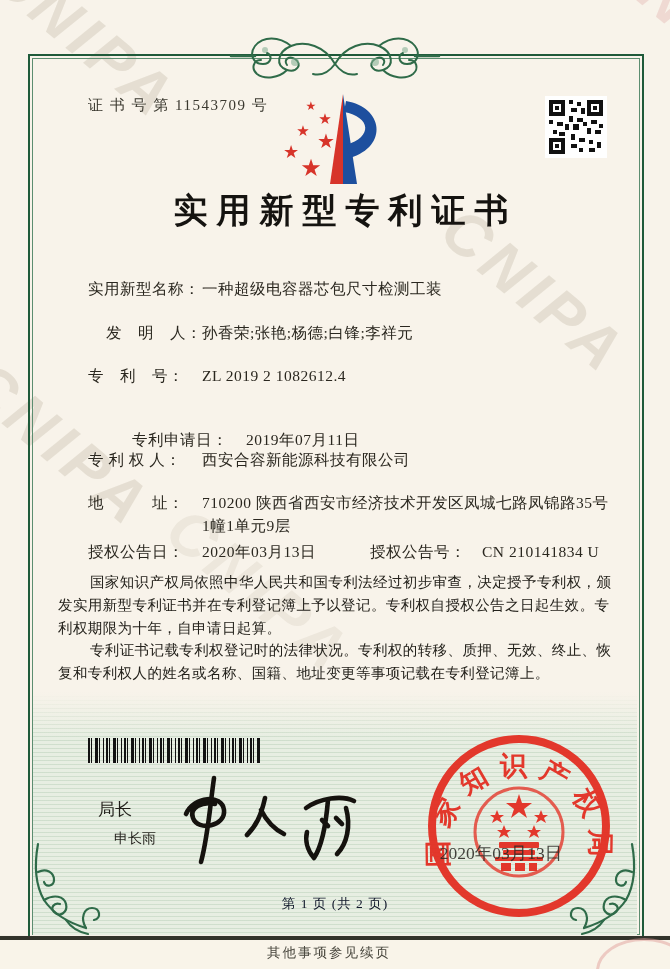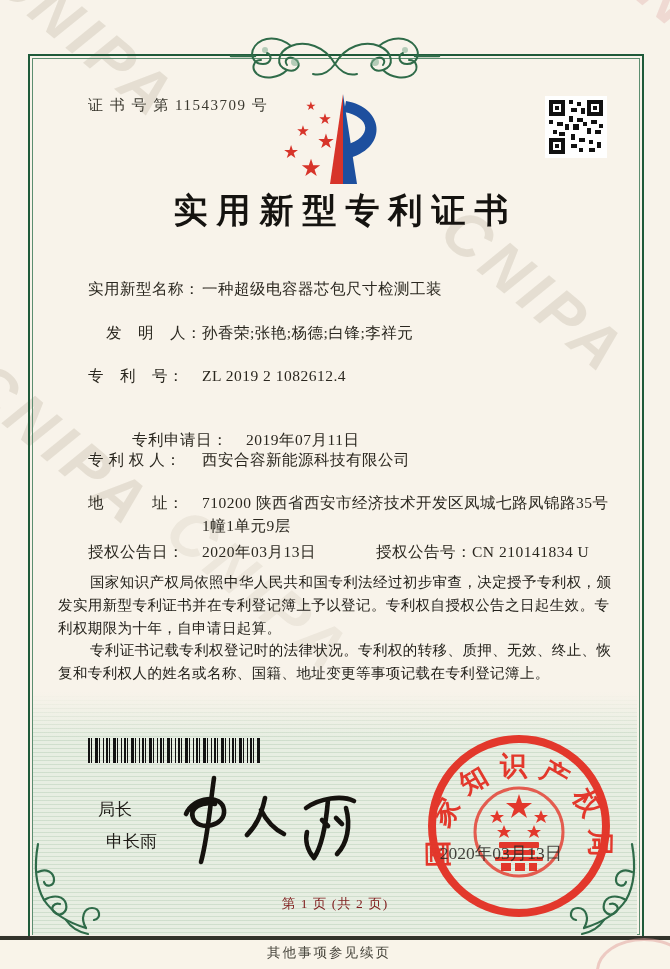--- a/index.html
+++ b/index.html
@@ -30,50 +30,50 @@
       font-size:34px;font-weight:bold;letter-spacing:9px;padding-left:21px;box-sizing:border-box;color:#151310;}
 
   .logo{position:absolute;left:281px;top:92px;}
   .qr{position:absolute;left:545px;top:96px;background:#fff;padding:2px;}
 
   
   .row{position:absolute;left:88px;display:flex;font-size:15.5px;line-height:1.5;color:#2a271f;}
   .row .lbl{width:114px;flex:none;white-space:pre;letter-spacing:.5px;}
   .row .val{letter-spacing:.5px;}
   .row .val.addr{width:414px;}
-  .pair2{display:flex;margin-left:10px;}
+  .pair2{display:flex;margin-left:4px;gap:16px;}
   .pair2 .lbl2{white-space:pre;letter-spacing:.5px;}
 
   
   .paras{position:absolute;left:58px;top:571px;width:556px;font-size:14.5px;
       line-height:1.57;letter-spacing:.4px;color:#23211b;}
   .paras p{margin:0;text-indent:2.2em;}
 
   
   .barcode{position:absolute;left:88px;top:738px;width:172px;height:25px;
       background:repeating-linear-gradient(90deg,
         #121212 0 2px, rgba(0,0,0,0) 2px 3px,
         #121212 3px 4px, rgba(0,0,0,0) 4px 7px,
         #121212 7px 10px, rgba(0,0,0,0) 10px 11px,
         #121212 11px 12px, rgba(0,0,0,0) 12px 15px,
         #121212 15px 16px, rgba(0,0,0,0) 16px 18px);}
 
   
   .officer-title{position:absolute;left:98px;top:798px;font-size:17px;
       font-family:"Liberation Sans","DejaVu Sans",sans-serif;color:#201e19;}
-  .officer-name{position:absolute;left:106px;top:830px;font-size:17px;
+  .officer-name{position:absolute;left:114px;top:830px;font-size:14px;
       font-family:"Liberation Sans","DejaVu Sans",sans-serif;color:#201e19;}
   .signature{position:absolute;left:168px;top:768px;}
 
   
   .seal{position:absolute;left:423px;top:730px;}
 
   
   .page-info{position:absolute;left:0;top:895px;width:670px;text-align:center;
-      font-size:13.5px;letter-spacing:1px;color:#7f1d1d;}
+      font-size:13.5px;letter-spacing:1px;color:#0f172a;}
 
   
   .page-edge{position:absolute;left:0;top:936px;width:670px;height:4px;background:#33332b;
       box-shadow:0 2px 3px rgba(60,55,40,.45);}
   .next-page{position:absolute;left:0;top:940px;width:670px;height:29px;background:#f9f4e9;}
   .next-note{position:absolute;left:0;top:944px;width:658px;text-align:center;
       font-size:13.5px;letter-spacing:2px;color:#46443b;}
   .pink-arc{position:absolute;left:596px;top:938px;width:90px;height:60px;border-radius:50%;
       border:3px solid rgba(226,160,155,.5);}
 

